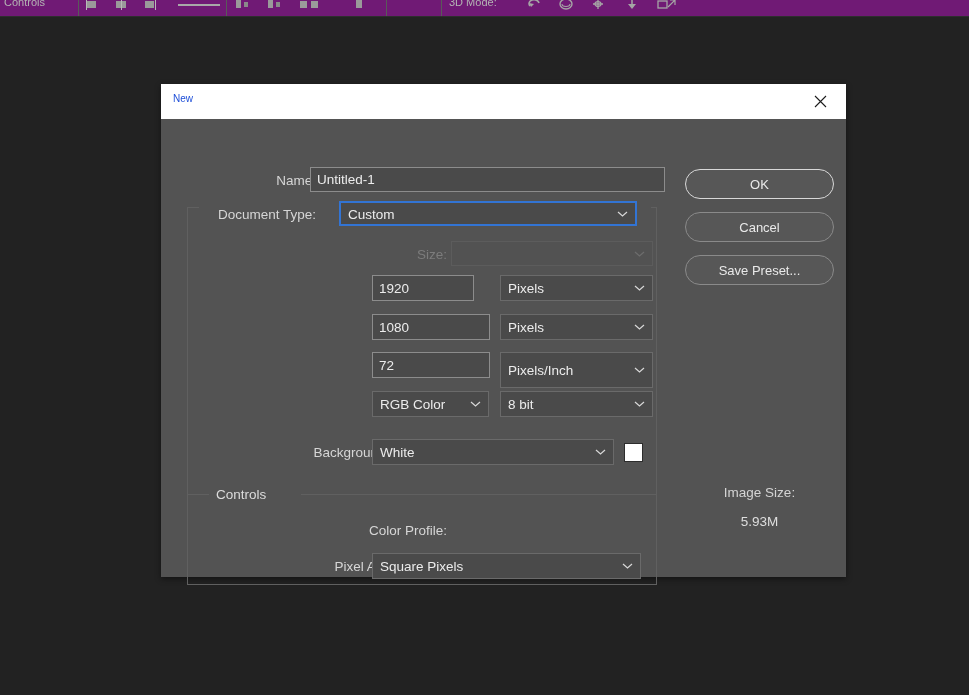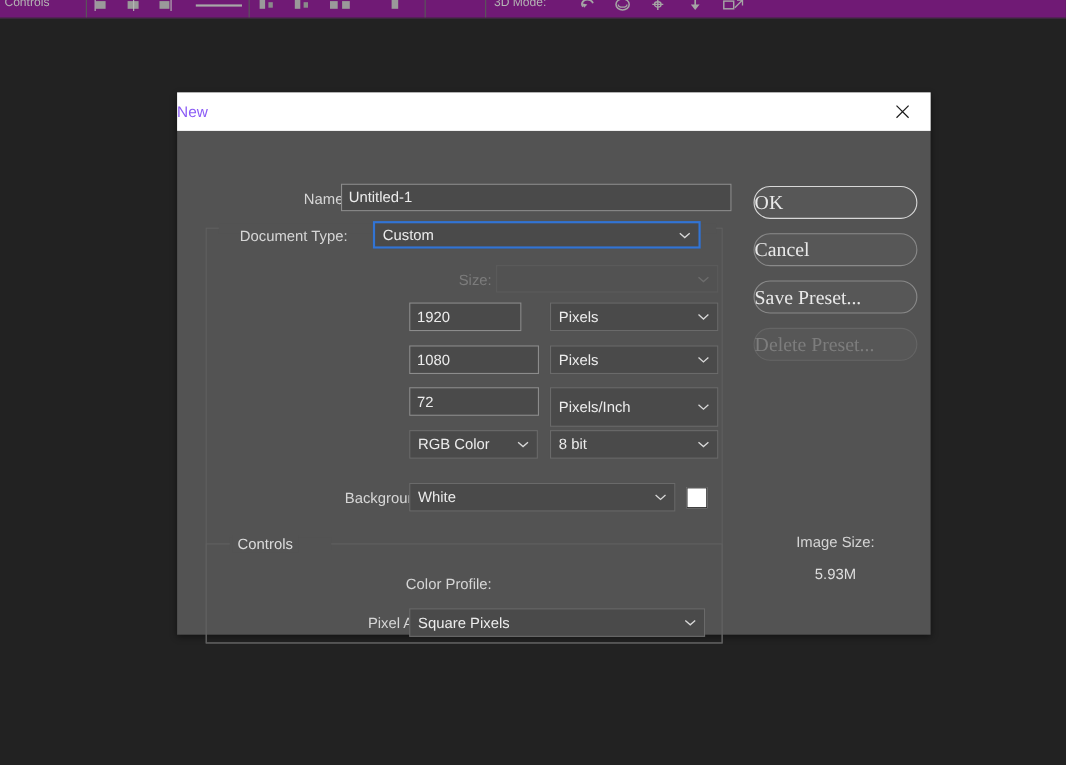--- a/index.html
+++ b/index.html
@@ -63,23 +63,23 @@
     background: #535353;
     box-shadow: 0 2px 6px rgba(0,0,0,0.45);
   }
   #dialog-titlebar {
     position: relative;
     height: 35px;
     background: #ffffff;
   }
   #dialog-title {
     position: absolute;
-    left: 0; top: 9px;
-    color: #8b5cf6;
-    font-size: 14px;
+    left: 12px; top: 9px;
+    color: #1d4ed8;
+    font-size: 10px;
   }
   #dialog-close-button {
     position: absolute;
     right: 6px; top: 0;
     width: 40px; height: 35px;
     display: flex;
     align-items: center;
     justify-content: center;
     cursor: pointer;
   }
@@ -180,24 +180,25 @@
 
   
   .dialog-button {
     position: absolute;
     box-sizing: border-box;
     width: 149px; height: 30px;
     border-radius: 15px;
     border: 1px solid #8a8a8a;
     background: #575757;
     color: #e9e9e9;
-    font-size: 18px;
-    font-family: Liberation Serif, serif;
+    font-size: 13px;
+    font-family: Liberation Sans, sans-serif;
     display: flex;
     align-items: center;
+    justify-content: center;
     cursor: pointer;
   }
   .dialog-button.default {
     border: 1px solid #d8d8d8;
   }
   .dialog-button.disabled {
     border: 1px solid #656565;
     color: #7d7d7d;
     cursor: default;
   }
@@ -426,23 +427,20 @@
 
     <div class="dialog-button default" style="left:524px; top:50px;">
       <span>OK</span>
     </div>
     <div class="dialog-button" style="left:524px; top:93px;">
       <span>Cancel</span>
     </div>
     <div class="dialog-button" style="left:524px; top:136px;">
       <span>Save Preset...</span>
     </div>
-    <div class="dialog-button disabled" style="left:524px; top:179px;">
-      <span>Delete Preset...</span>
-    </div>
 
     <div id="image-size-block" style="left:524px; top:366px;">
       <div>Image Size:</div>
       <div id="image-size-value">5.93M</div>
     </div>
 
   </div>
 </div>
 
 </body></html>

